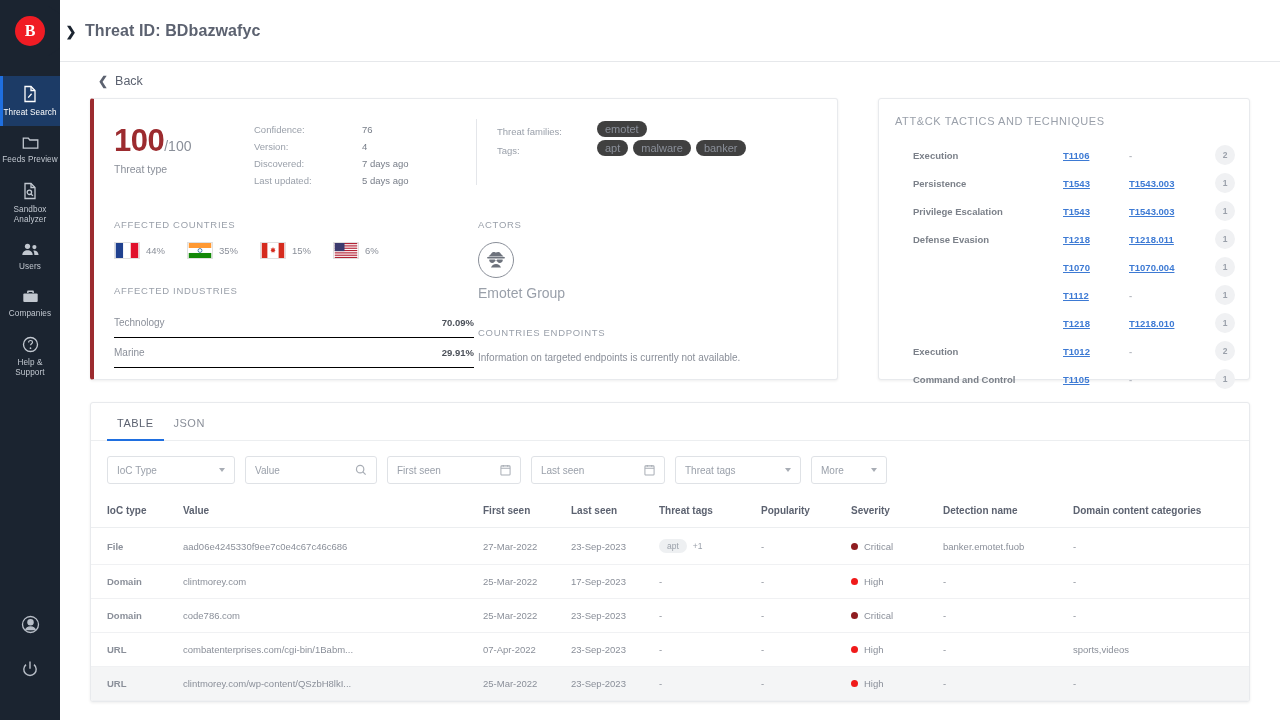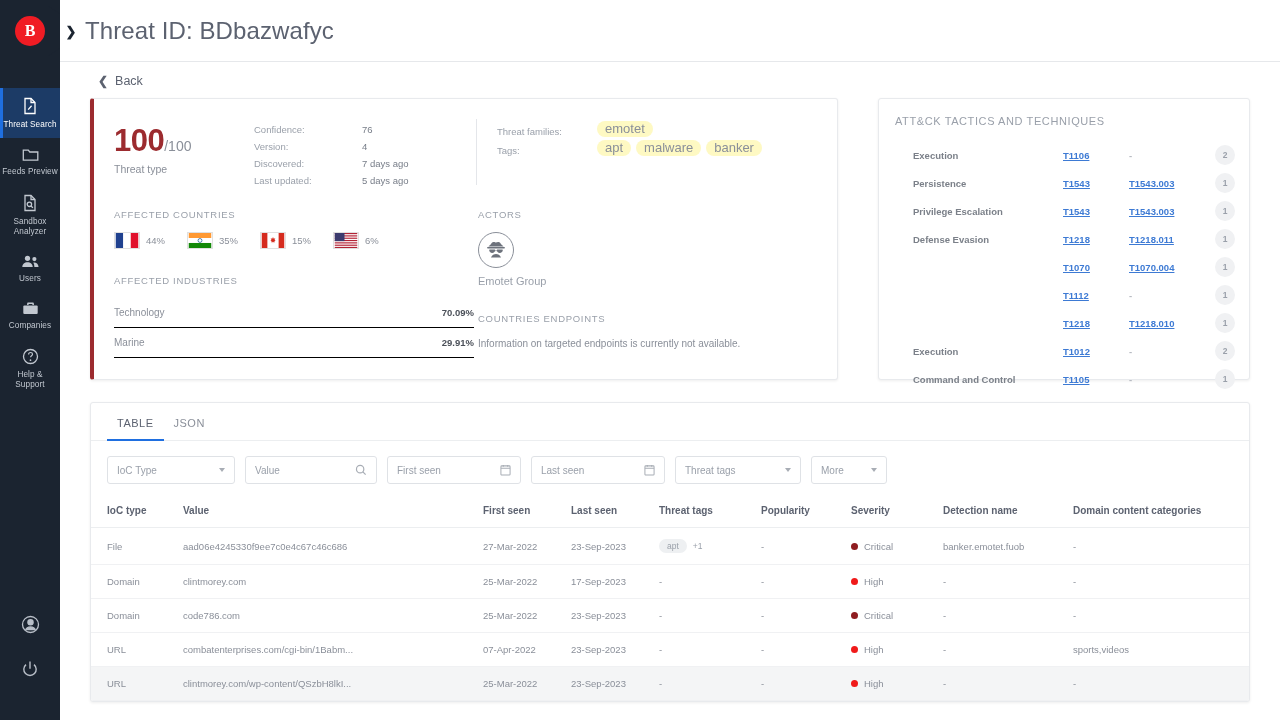--- a/index.html
+++ b/index.html
@@ -40,21 +40,21 @@
   .collapse-tab .chev {
     color: #1b2430; font-size: 13px; font-weight: bold;
     line-height: 1;
   }
   .collapse-notch {
     position: absolute; left: 48px; top: 6px;
     width: 14px; height: 50px; background: #1b2430;
     clip-path: polygon(0 0, 100% 18%, 100% 82%, 0 100%);
     z-index: 4;
   }
-  .nav-items { width: 100%; margin-top: 26px; }
+  .nav-items { width: 100%; margin-top: 14px; }
   .nav-item {
     width: 100%; padding: 9px 2px 8px;
     display: flex; flex-direction: column; align-items: center;
     gap: 5px; cursor: pointer; position: relative;
     color: #c2c8d0;
   }
   .nav-item.active { background: #1c3b66; color: #ffffff; }
   .nav-item.active::before {
     content: ""; position: absolute; left: 0; top: 0; bottom: 0;
     width: 3px; background: #1f6fe0;
@@ -73,21 +73,21 @@
 
   
   .main { flex: 1; height: 720px; position: relative; background: #ffffff; }
   .topbar {
     height: 62px; background: #fff;
     display: flex; align-items: center;
     padding-left: 25px;
     border-bottom: 1px solid #e6e8eb;
   }
   .page-title {
-    font-size: 24px; color: #5c6270; font-weight: 400;
+    font-size: 16px; color: #5c6270; font-weight: 700;
     letter-spacing: .1px;
   }
   .content {
     height: 658px; overflow: hidden;
     background: #fff; padding: 0 30px;
   }
   .back-row {
     display: flex; align-items: center; gap: 7px;
     padding: 12px 0 10px 8px; cursor: pointer;
   }
@@ -121,45 +121,45 @@
   .meta-k { flex: 0 0 108px; color: #9aa0aa; }
   .meta-v { color: #777d88; }
 
   .divider-v { width: 1px; background: #e4e6ea; margin: 4px 20px 4px 0; align-self: stretch; }
 
   .fam-block { flex: 1; padding-top: 6px; }
   .fam-row { display: flex; font-size: 9.5px; line-height: 17px; align-items: flex-start; }
   .fam-k { flex: 0 0 100px; color: #9aa0aa; padding-top: 2px; }
   .chip-wrap { display: flex; gap: 5px; flex-wrap: wrap; }
   .chip {
-    background: #fef9c3; color: #8a8f99;
+    background: #404040; color: #8a8f99;
     border-radius: 9px; padding: 2px 8px;
-    font-size: 13px; line-height: 12px;
-  }
-
-  .sum-mid { display: flex; margin-top: 20px; }
+    font-size: 11px; line-height: 12px;
+  }
+
+  .sum-mid { display: flex; margin-top: 30px; }
   .col-left { flex: 0 0 360px; }
   .col-right { flex: 1; padding-left: 4px; }
   .sec-label {
     font-size: 9.5px; color: #9aa0aa; letter-spacing: .7px;
     margin-bottom: 12px; font-weight: 400;
   }
   .flags { display: flex; gap: 22px; align-items: center; }
   .flag-item { display: flex; align-items: center; gap: 6px; }
   .flag { width: 26px; height: 17px; display: block; border: 1px solid rgba(0,0,0,.12); }
   .flag-pct { font-size: 9.5px; color: #8a8f99; }
 
   .actor { margin-top: 2px; }
   .actor-ico {
     width: 36px; height: 36px; border-radius: 50%;
     border: 1.5px solid #8a8f99; display: flex;
     align-items: center; justify-content: center;
     color: #6d727c;
   }
-  .actor-name { font-size: 11px; color: #9aa0aa; margin-top: 7px; }
+  .actor-name { font-size: 14px; color: #9aa0aa; margin-top: 7px; }
 
   .industries { margin-top: 26px; }
   .ind-row {
     display: flex; justify-content: space-between;
     align-items: center; padding: 9px 0;
     border-bottom: 1px solid #000000;
     font-size: 10px; color: #8a8f99;
   }
   .ind-pct { font-weight: bold; color: #4b5059; font-size: 9.5px; }
   .endpoints { margin-top: 26px; }
@@ -232,21 +232,21 @@
   table.ioc th {
     text-align: left; font-size: 10px; color: #5c6270; font-weight: bold;
     padding: 9px 6px 11px; border-bottom: 1px solid #eceef0;
   }
   table.ioc td {
     font-size: 9.5px; color: #8a8f99; padding: 11px 6px;
     border-bottom: 1px solid #f0f1f3; overflow: hidden;
     white-space: nowrap; text-overflow: ellipsis;
   }
   table.ioc tr.hovered td { background: #f4f5f6; }
-  .c-type { width: 86px; padding-left: 16px !important; }
+  .c-type { width: 86px; padding-left: 16px !important; font-weight: bold; }
   .c-value { width: 300px; }
   .c-first { width: 88px; }
   .c-last { width: 88px; }
   .c-tags { width: 102px; }
   .c-pop { width: 90px; }
   .c-sev { width: 92px; }
   .c-det { width: 130px; }
   .c-dom { width: auto; }
   .sev-cell { display: flex; align-items: center; gap: 6px; }
   .dot { width: 7px; height: 7px; border-radius: 50%; flex: 0 0 7px; }

